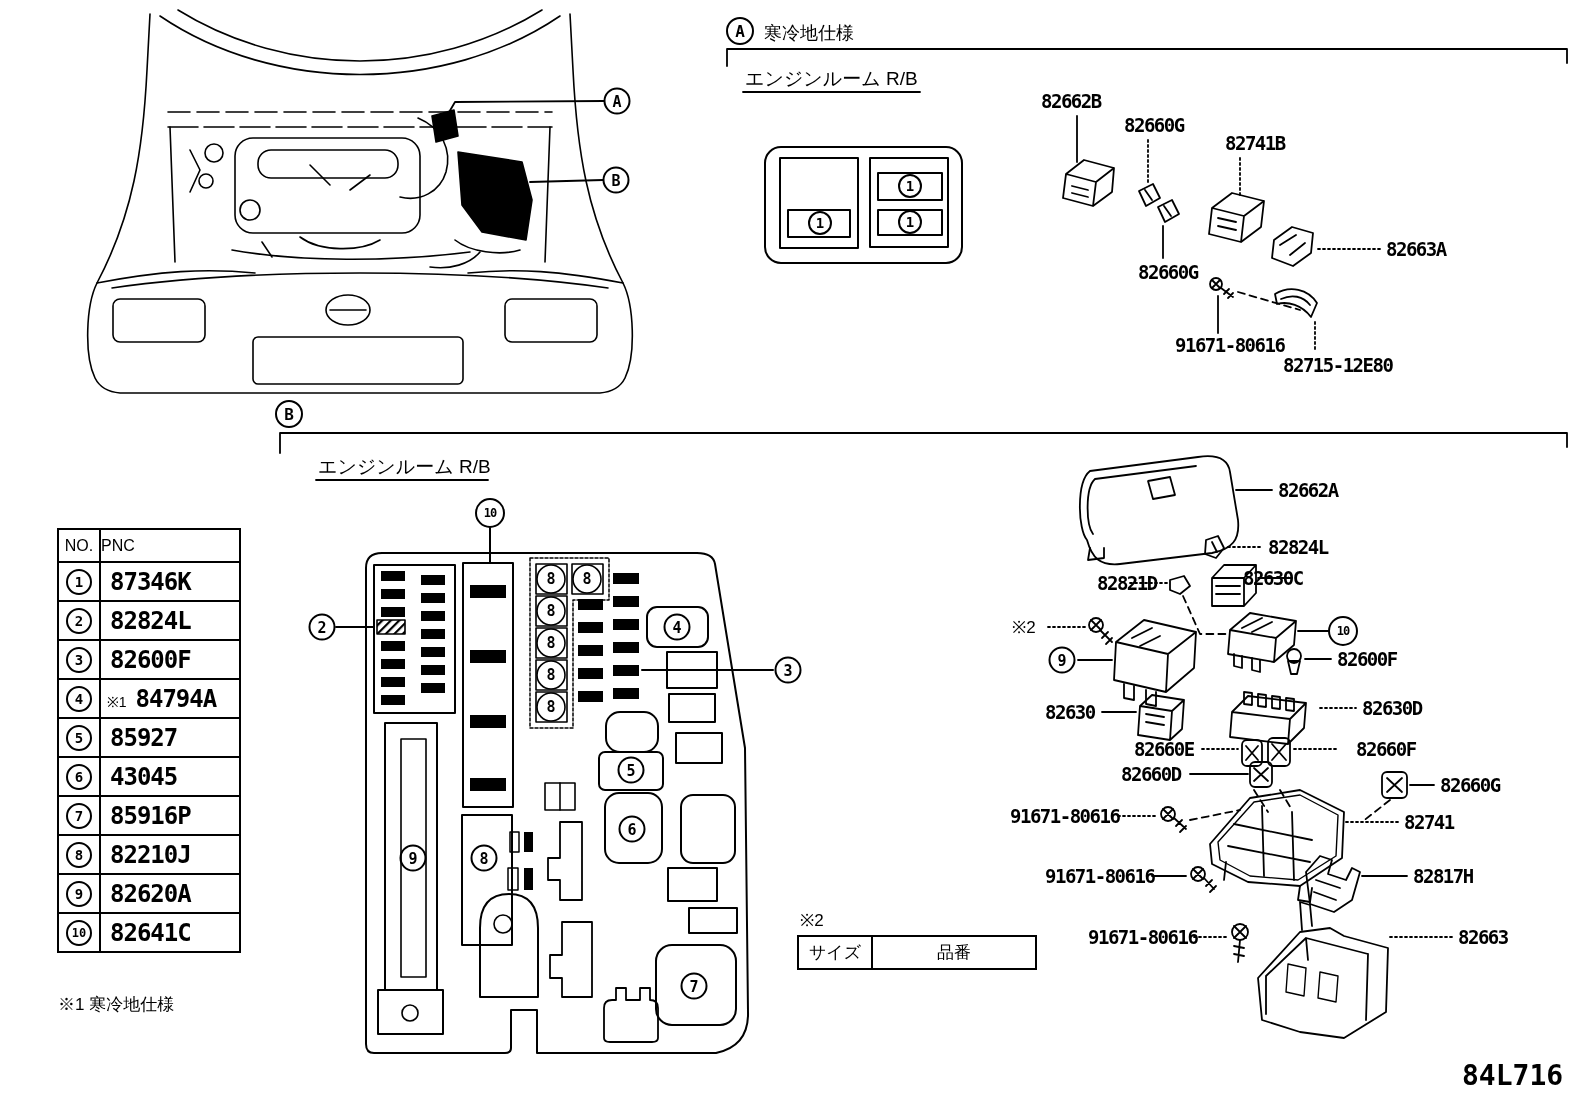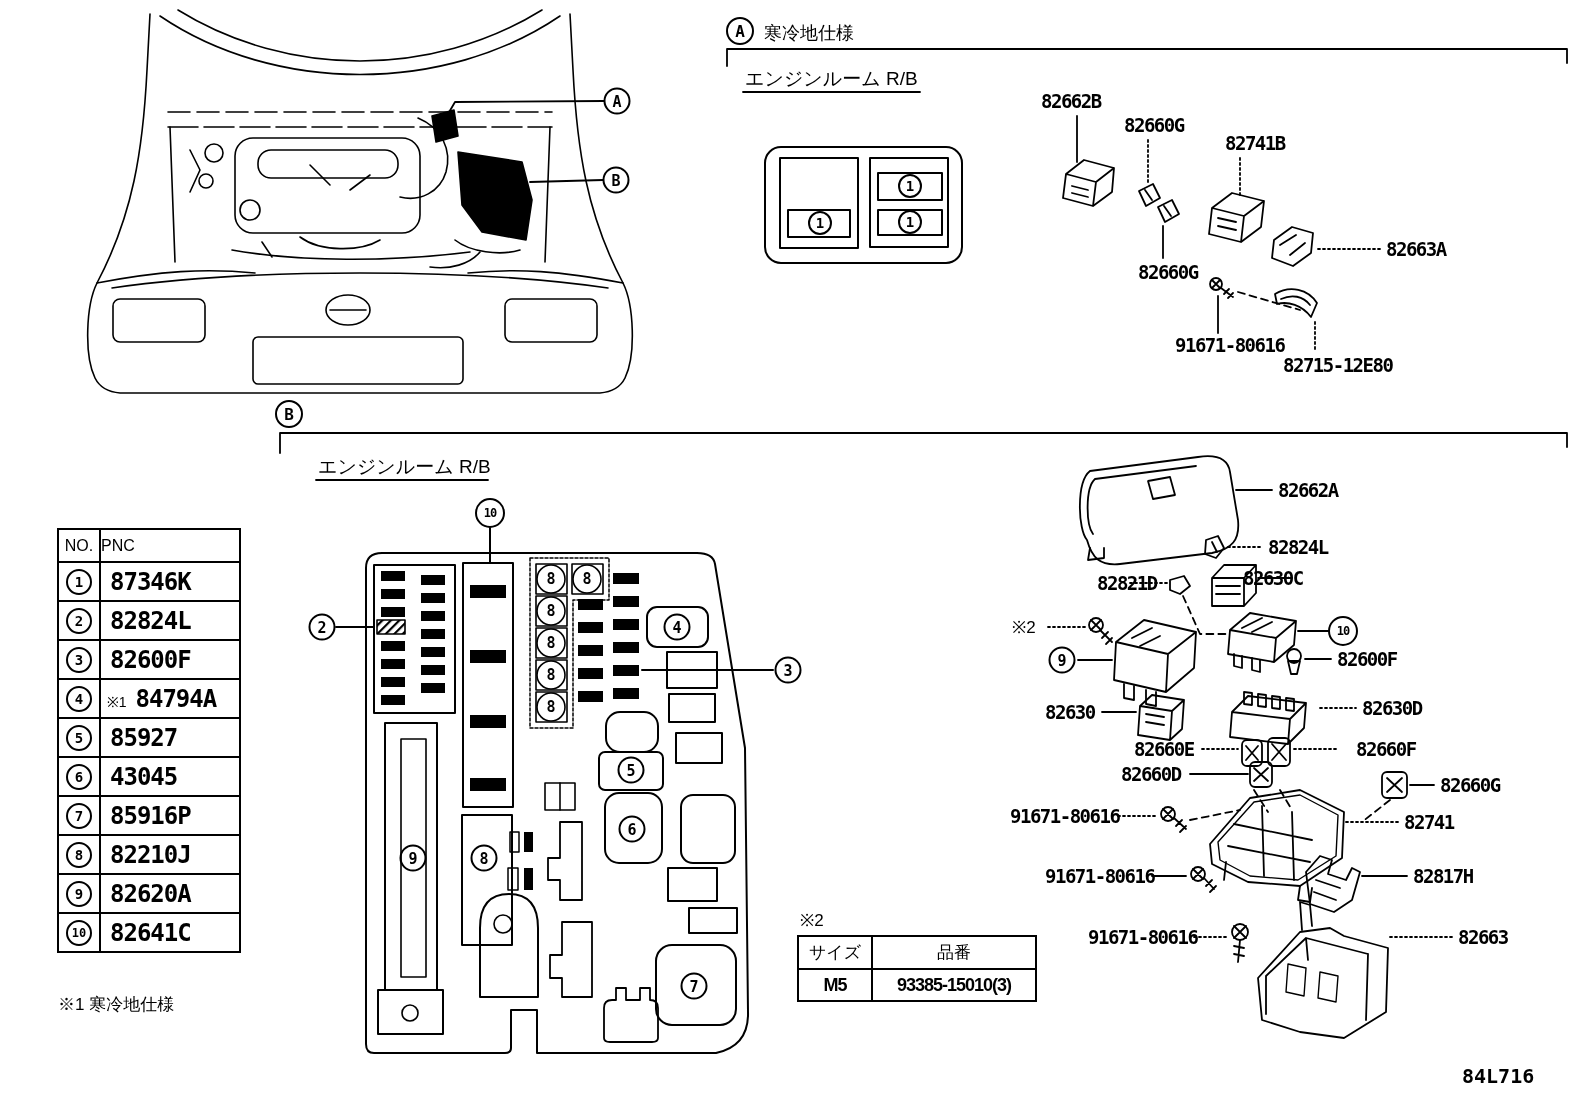--- a/index.html
+++ b/index.html
@@ -479,21 +479,17 @@
 
   <div class="abs jsmall vc" style="left:800px;top:920px;">※2</div>
   <table id="size-table" class="dtable">
     <thead>
       <tr>
         <th class="szc">サイズ</th>
         <th class="pbc">品番</th>
       </tr>
     </thead>
     <tbody>
-        <tr>
-          <td class="szc mono-b">M5</td>
-          <td class="pbc mono-b">93385-15010(3)</td>
-        </tr>
       </tbody>
   </table>
 
-  <div class="abs plabel vc" style="left:1462px;top:1076px;font-size:20px;letter-spacing:0;">84L716</div>
+  <div class="abs plabel vc" style="left:1462px;top:1076px;font-size:28px;letter-spacing:0;">84L716</div>
 </div>
 
 </body></html>

